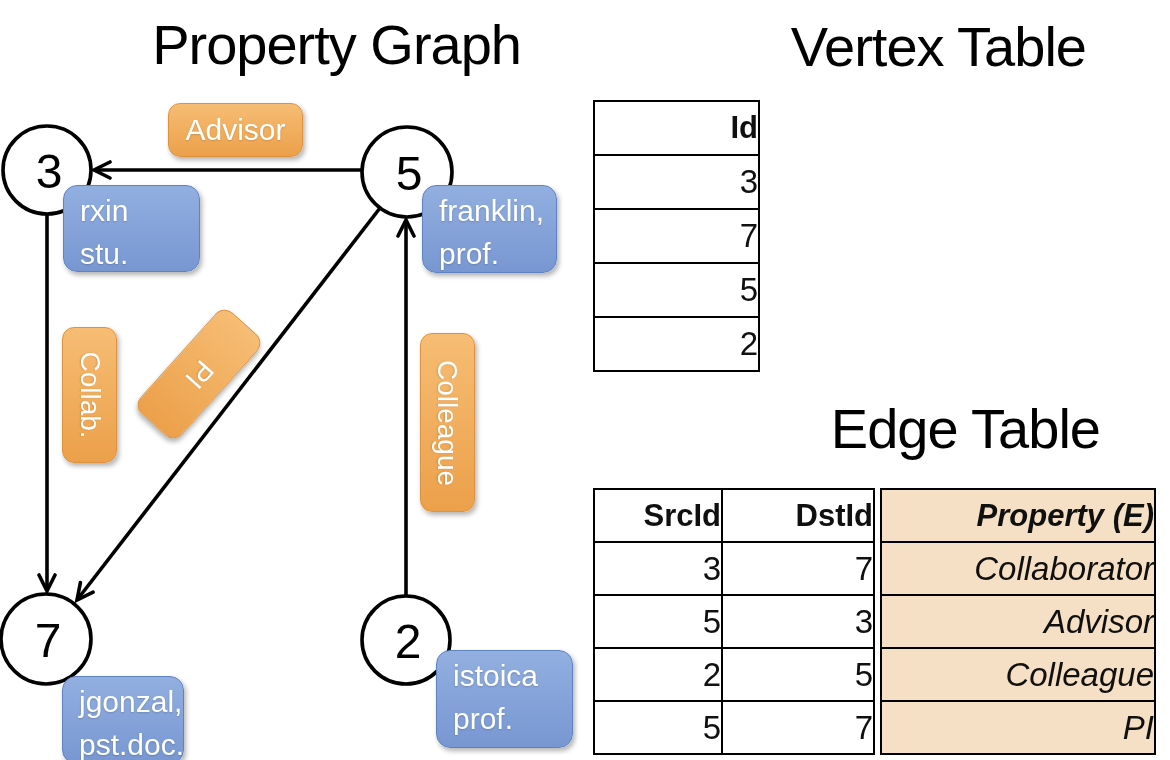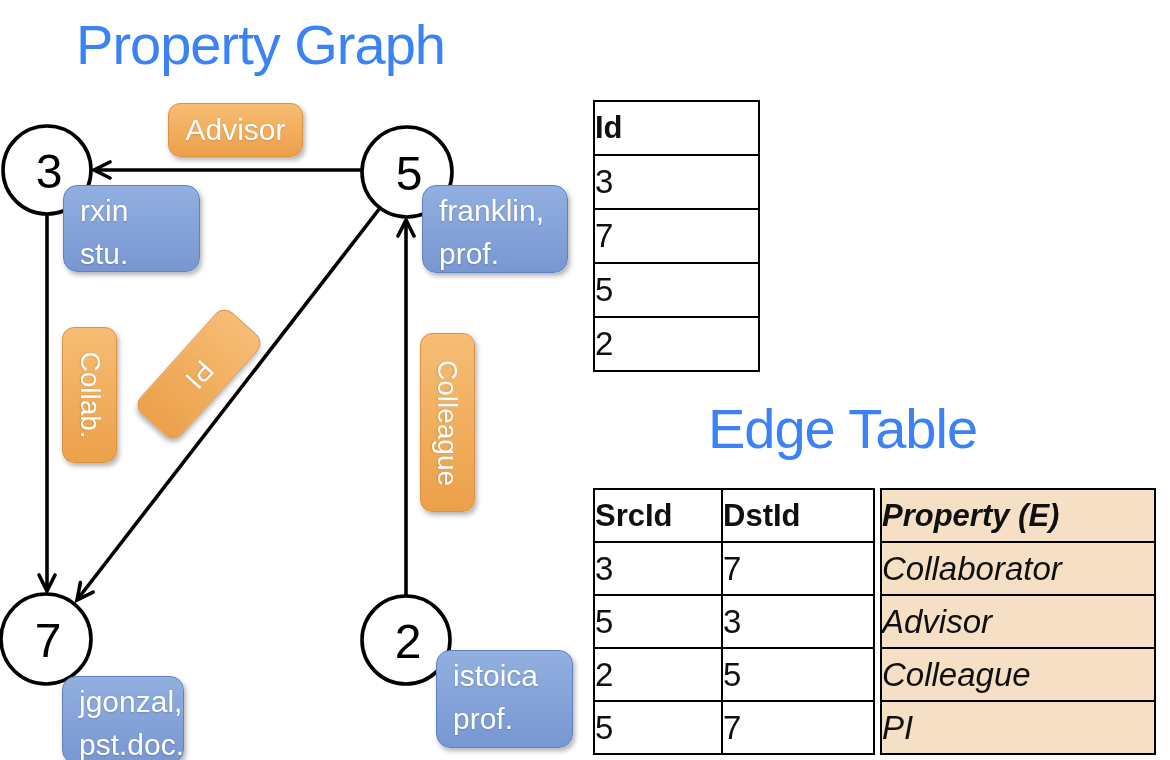--- a/index.html
+++ b/index.html
@@ -3,21 +3,21 @@
 <meta charset="utf-8">
 <style>
   html,body { margin:0; padding:0; background:#ffffff; }
   .canvas {
     position:relative; width:1170px; height:760px; background:#fff; overflow:hidden;
     font-family:"Liberation Sans", sans-serif; color:#111;
   }
   
   .big-title {
     position:absolute; font-size:56px; font-weight:300; letter-spacing:-1px;
-    text-align:center; color:#3b82f6; white-space:nowrap; box-sizing:border-box;
+    text-align:right; color:#000000; white-space:nowrap; box-sizing:border-box;
   }
   #title-graph  { left:0px;   top:12px;  width:585px; padding-right:64px; }
   #title-vertex { left:585px; top:14px;  width:585px; padding-right:84px; }
   #title-edge   { left:585px; top:396px; width:585px; padding-right:70px; }
 
   
   .graph-panel { position:absolute; left:0; top:0; width:585px; height:760px; }
   .graph-svg { position:absolute; left:0; top:0; }
 
   .vnum {
@@ -39,40 +39,41 @@
     box-shadow:2px 3px 5px rgba(0,0,0,0.30);
     display:flex; align-items:center; justify-content:center;
     font-size:30px; box-sizing:border-box; text-shadow:0 1px 2px rgba(0,0,0,0.15);
   }
   .edgelabel .vtext { transform:rotate(90deg); white-space:nowrap; font-size:28px; }
 
   
   .tablewrap { position:absolute; display:flex; gap:5px; }
   table { border-collapse:collapse; background:#fff; }
   td {
-    border:2.5px solid #000; text-align:left; vertical-align:middle;
+    border:2.5px solid #000; text-align:right; vertical-align:middle;
     font-size:33px; font-weight:300; padding:0; color:#101010;
   }
   .vt td { height:52px; }
   .et td { height:51px;margin-left:14px; }
   td.th { font-weight:bold; font-size:31px; }
   .vfill { background:var(--vertex-cell-bg); }
   .efill { background:var(--edge-cell-bg); }
   .w-id   { width:163px; }
   .w-vprop{ width:391px; }
   .w-src  { width:126px; }
   .w-dst  { width:150px; }
   .w-eprop{ width:272px;font-style:italic; }
 </style>
 </head>
 <body>
 
 <div class="canvas">
 
   <div class="big-title" id="title-graph">Property Graph</div>
+  <div class="big-title" id="title-vertex">Vertex Table</div>
   <div class="big-title" id="title-edge">Edge Table</div>
 
   <div class="graph-panel">
 
     <svg class="graph-svg" width="585" height="760">
       <defs>
         <marker id="arrow" viewBox="0 0 24 24" markerWidth="24" markerHeight="24" refX="20" refY="12" orient="auto" markerUnits="userSpaceOnUse">
           <path d="M4 4 L20 12 L4 20" fill="none" stroke="#000" stroke-width="3.6" stroke-linecap="round"></path>
         </marker>
       </defs>
@@ -90,21 +91,21 @@
 
     <div class="vnum" style="left:49px;top:172px">3</div>
     <div class="vnum" style="left:409px;top:174px">5</div>
     <div class="vnum" style="left:48px;top:641px">7</div>
     <div class="vnum" style="left:408px;top:642px">2</div>
 
     <div class="nodebox" style="left:63px;top:185px;width:137px;height:87px">
       <div>rxin</div>
       <div>stu.</div>
     </div>
-    <div class="nodebox" style="left:422px;top:185px;width:146px;height:88px">
+    <div class="nodebox" style="left:422px;top:185px;width:135px;height:88px">
       <div>franklin,</div>
       <div>prof.</div>
     </div>
     <div class="nodebox" style="left:62px;top:676px;width:122px;height:88px">
       <div>jgonzal,</div>
       <div>pst.doc.</div>
     </div>
     <div class="nodebox" style="left:436px;top:650px;width:137px;height:98px">
       <div>istoica</div>
       <div>prof.</div>

